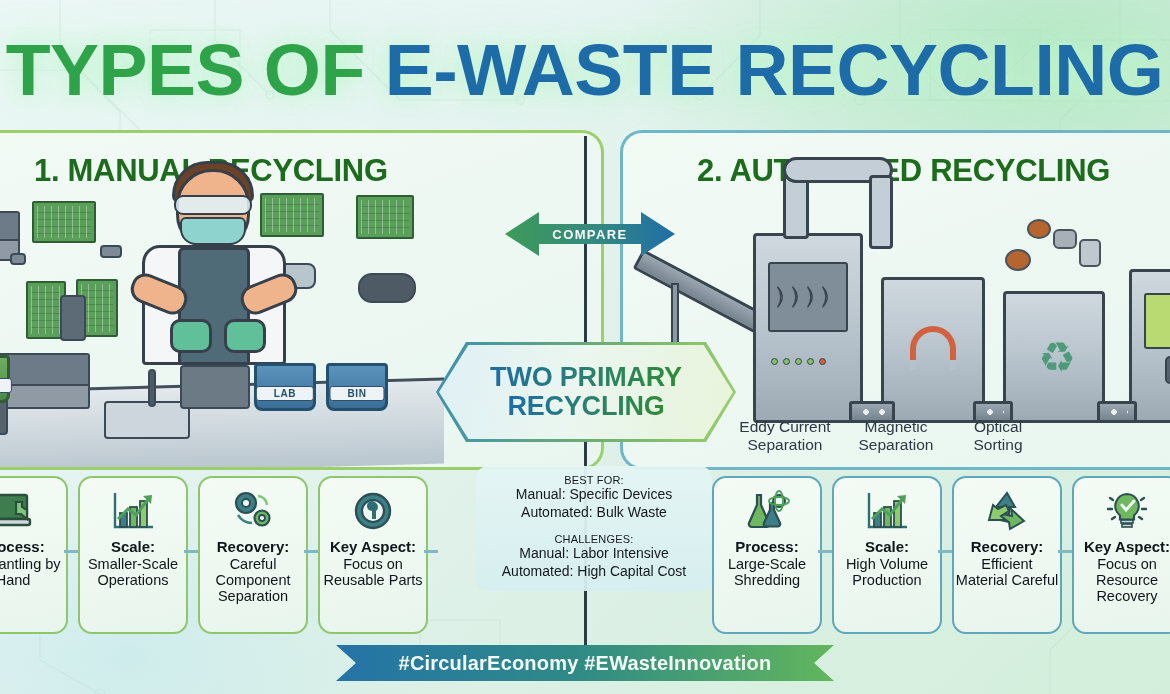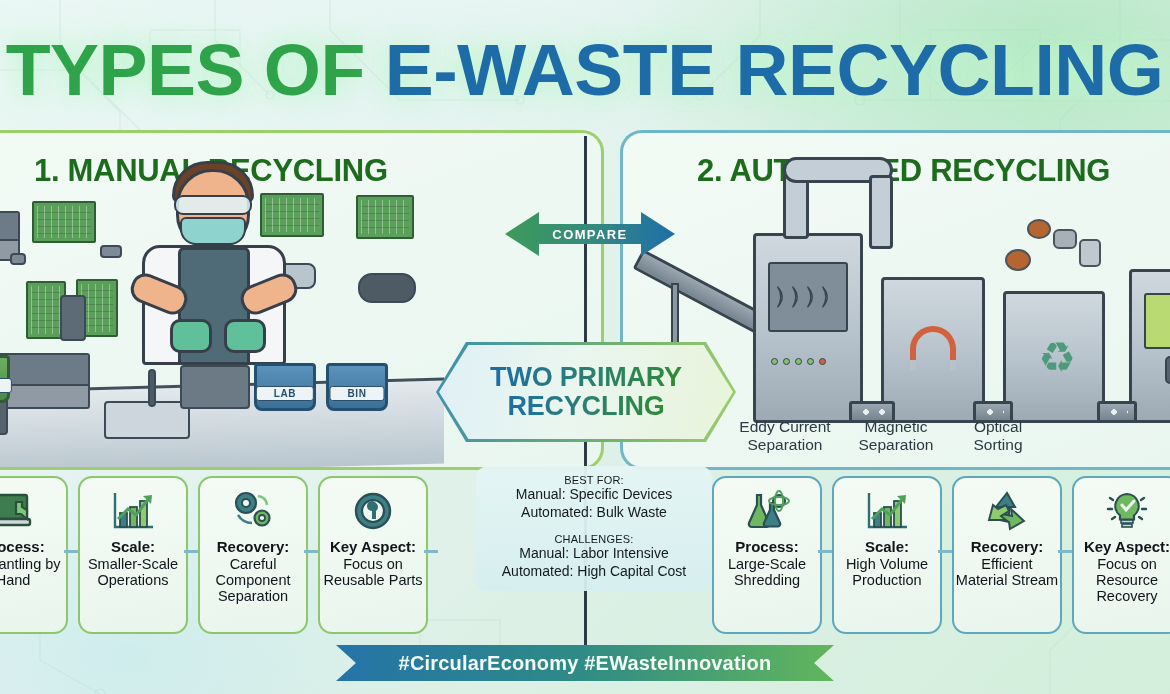--- a/index.html
+++ b/index.html
@@ -520,21 +520,21 @@
   </div>
   <div class="card bb">
     <div class="card-icon">
       <svg width="48" height="44" viewBox="0 0 48 44">
           <path d="M24 4 L32 18 H26 L26 26 H19 L19 18 H13 Z" fill="#3d7f86" stroke="#2b4f52" stroke-width="2"></path>
           <path d="M41 32 L27 40 L26 33 L17 31 L19 25 L29 27 L28 20 Z" fill="#6fb85f" stroke="#2b4f52" stroke-width="2"></path>
           <path d="M6 31 L10 16 L15 20 L23 16 L26 22 L18 27 L23 31 Z" fill="#8ecb6a" stroke="#2b4f52" stroke-width="2"></path>
         </svg>
     </div>
     <div class="card-title">Recovery:</div>
-    <div class="card-text">Efficient Material Stream</div>
+    <div class="card-text">Efficient Material Careful</div>
     <div class="connector"></div>
   </div>
   <div class="card bb">
     <div class="card-icon">
       <svg width="48" height="44" viewBox="0 0 48 44">
           <path d="M24 5 a12 12 0 0 1 7 21.5 v4 h-14 v-4 A12 12 0 0 1 24 5z" fill="#6fb85f" stroke="#2b4f52" stroke-width="2.2"></path>
           <rect x="18" y="31" width="12" height="3" fill="#cfd8dc" stroke="#2b4f52" stroke-width="1.6"></rect>
           <rect x="19" y="35" width="10" height="3" fill="#cfd8dc" stroke="#2b4f52" stroke-width="1.6"></rect>
           <path d="M19 16 l4 5 l8-9" stroke="#eef7f2" stroke-width="3" fill="none" stroke-linecap="round"></path>
           <g stroke="#2b4f52" stroke-width="2.4" stroke-linecap="round">

